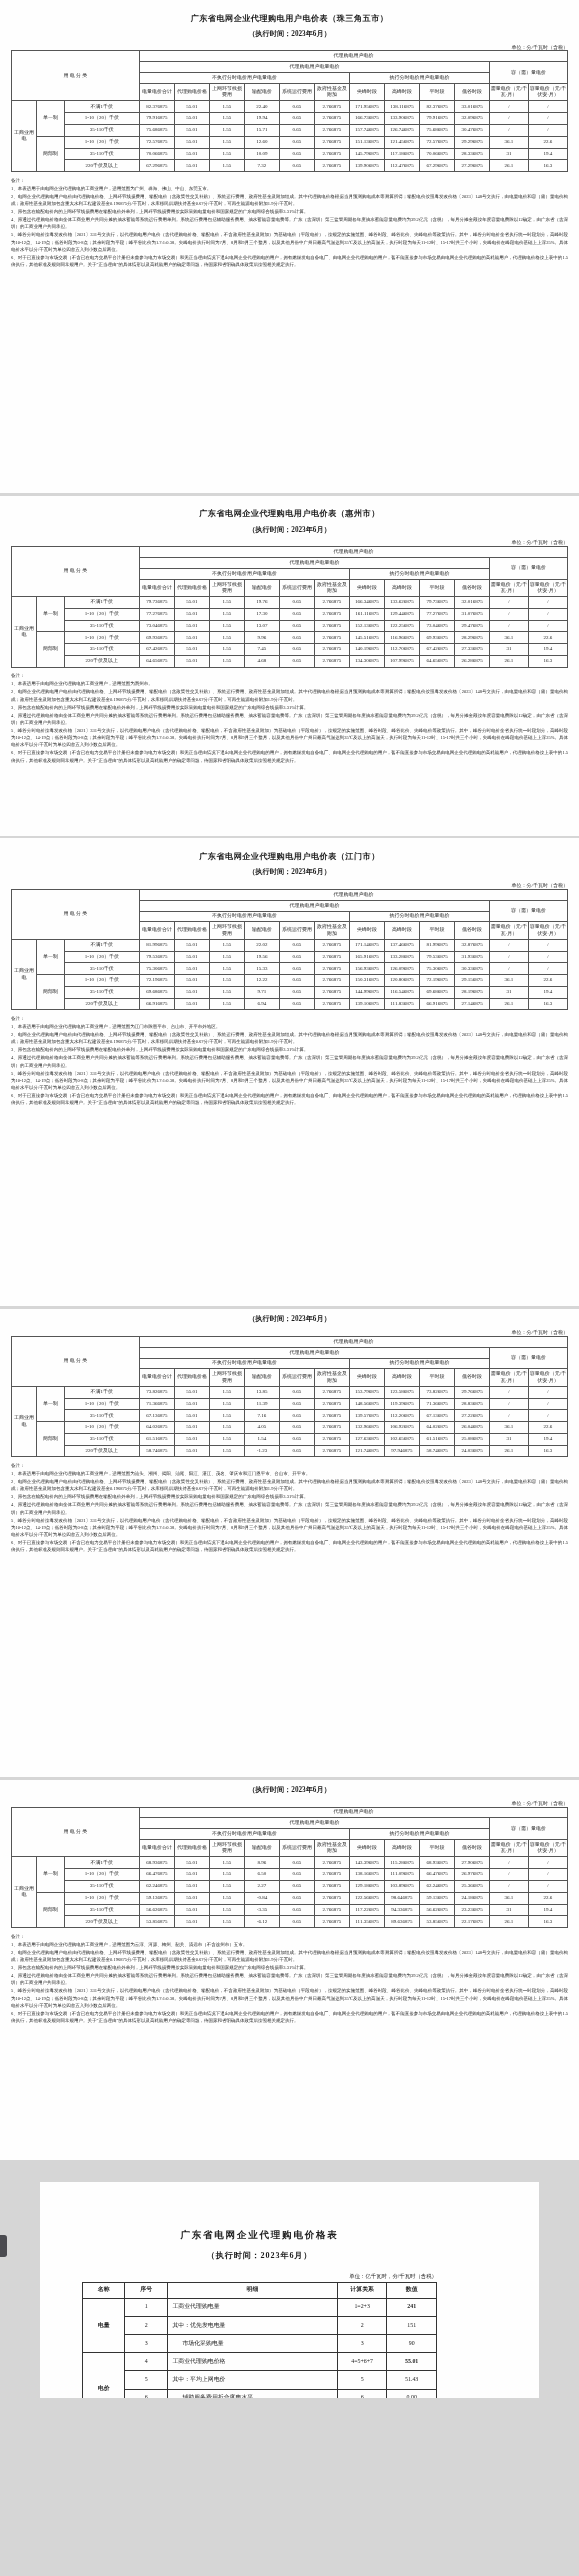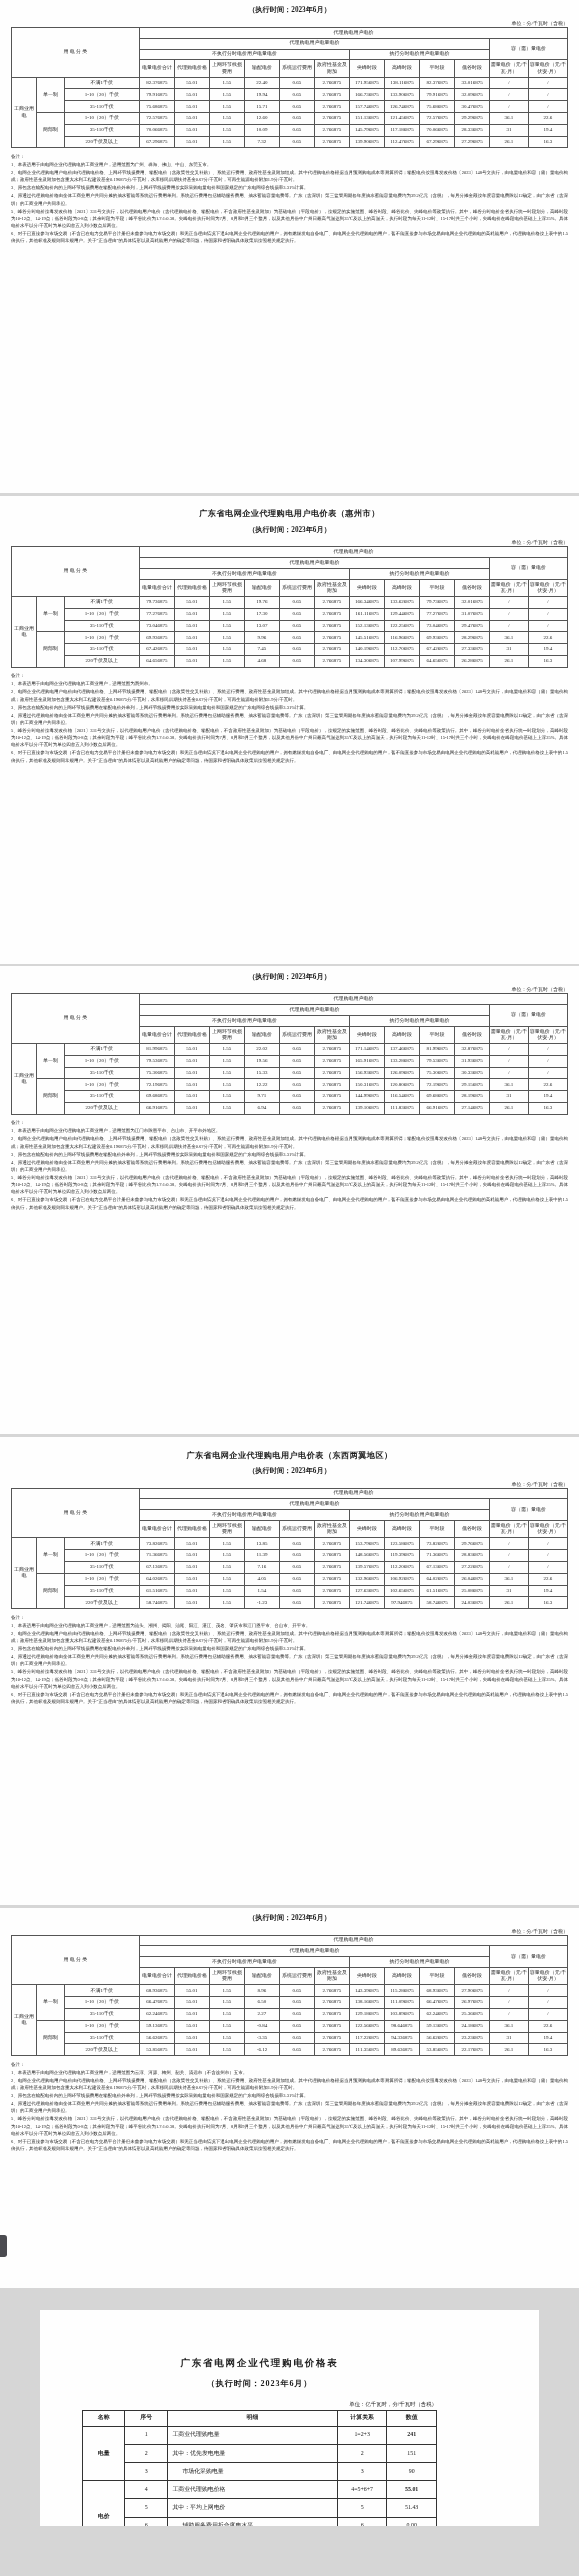--- a/index.html
+++ b/index.html
@@ -128,20 +128,21 @@
     background:#4b4b50;
     border-radius:0 2.7px 2.7px 0;
     z-index:5;
   }
 </style>
 </head>
 <body>
 
 <div id="doc-root">
     <div class="page landscape" style="height: 493px;">
+      <div class="sec-title">广东省电网企业代理购电用户电价表（珠三角五市）</div>
       <div class="sec-exec">（执行时间：2023年6月）</div>
       <div class="unit-line">单位：分/千瓦时（含税）</div>
       <table class="price-table">
         <colgroup>
           <col style="width: 4.5%;">
           <col style="width: 5%;">
           <col style="width: 13.5%;">
           <col style="width: 6.3%;">
           <col style="width: 6.3%;">
           <col style="width: 6.3%;">
@@ -282,21 +283,21 @@
       <div class="notes">
         <span class="notes-label">备注：</span>
         <div class="note-item">1、本表适用于由电网企业代理购电的工商业用户，适用范围为广州、珠海、佛山、中山、东莞五市。</div>
         <div class="note-item">2、电网企业代理购电用户电价由代理购电价格、上网环节线损费用、输配电价（含政策性交叉补贴）、系统运行费用、政府性基金及附加组成。其中代理购电价格根据当月预测购电成本等测算所得；输配电价按照粤发改价格〔2023〕148号文执行，由电量电价和容（需）量电价构成；政府性基金及附加包含重大水利工程建设基金0.196875分/千瓦时，水库移民后期扶持基金0.67分/千瓦时，可再生能源电价附加1.9分/千瓦时。</div>
         <div class="note-item">3、原包含在输配电价内的上网环节线损费用在输配电价外单列，上网环节线损费用按实际采购电量电价和国家规定的广东电网综合线损率3.31%计算。</div>
         <div class="note-item">4、原通过代理购电价格由全体工商业用户共同分摊的抽水蓄能等系统运行费用单列。系统运行费用包括辅助服务费用、抽水蓄能容量电费等。广东（含深圳）第三监管周期各年度抽水蓄能容量电费均为39.2亿元（含税），每月分摊金额按年度容量电费除以12确定，由广东省（含深圳）的工商业用户共同承担。</div>
         <div class="note-item">5、峰谷分时电价按粤发改价格〔2021〕331号文执行，以代理购电用户电价（含代理购电价格、输配电价，不含政府性基金及附加）为基础电价（平段电价），按规定的实施范围、峰谷时段、峰谷比价、尖峰电价等政策执行。其中，峰谷分时电价全省执行统一时段划分，高峰时段为10-12点、14-19点；低谷时段为0-8点；其余时段为平段；峰平谷比价为1.7:1:0.38。尖峰电价执行时间为7月、8月和9月三个整月，以及其他月份中广州日最高气温达到35℃及以上的高温天，执行时段为每天11-12时、15-17时共三个小时，尖峰电价在峰段电价基础上上浮25%。具体电价水平以分/千瓦时为单位四舍五入到小数点后两位。</div>
         <div class="note-item">6、对于已直接参与市场交易（不含已在电力交易平台注册但未曾参与电力市场交易）和无正当理由情况下退出电网企业代理购电的用户，拥有燃煤发电自备电厂、由电网企业代理购电的用户，暂不能直接参与市场交易由电网企业代理购电的高耗能用户，代理购电价格按上表中的1.5倍执行，其他标准及规则同常规用户。关于“正当理由”的具体情形以及高耗能用户的确定等问题，待国家和省明确具体政策后按照相关规定执行。</div>
       </div>
     </div>
-    <div class="page landscape" style="height: 468px;">
+    <div class="page landscape" style="height: 340px;">
       <div class="sec-title">广东省电网企业代理购电用户电价表（惠州市）</div>
       <div class="sec-exec">（执行时间：2023年6月）</div>
       <div class="unit-line">单位：分/千瓦时（含税）</div>
       <table class="price-table">
         <colgroup>
           <col style="width: 4.5%;">
           <col style="width: 5%;">
           <col style="width: 13.5%;">
           <col style="width: 6.3%;">
           <col style="width: 6.3%;">
@@ -439,20 +440,21 @@
         <span class="notes-label">备注：</span>
         <div class="note-item">1、本表适用于由电网企业代理购电的工商业用户，适用范围为惠州市。</div>
         <div class="note-item">2、电网企业代理购电用户电价由代理购电价格、上网环节线损费用、输配电价（含政策性交叉补贴）、系统运行费用、政府性基金及附加组成。其中代理购电价格根据当月预测购电成本等测算所得；输配电价按照粤发改价格〔2023〕148号文执行，由电量电价和容（需）量电价构成；政府性基金及附加包含重大水利工程建设基金0.196875分/千瓦时，水库移民后期扶持基金0.67分/千瓦时，可再生能源电价附加1.9分/千瓦时。</div>
         <div class="note-item">3、原包含在输配电价内的上网环节线损费用在输配电价外单列，上网环节线损费用按实际采购电量电价和国家规定的广东电网综合线损率3.31%计算。</div>
         <div class="note-item">4、原通过代理购电价格由全体工商业用户共同分摊的抽水蓄能等系统运行费用单列。系统运行费用包括辅助服务费用、抽水蓄能容量电费等。广东（含深圳）第三监管周期各年度抽水蓄能容量电费均为39.2亿元（含税），每月分摊金额按年度容量电费除以12确定，由广东省（含深圳）的工商业用户共同承担。</div>
         <div class="note-item">5、峰谷分时电价按粤发改价格〔2021〕331号文执行，以代理购电用户电价（含代理购电价格、输配电价，不含政府性基金及附加）为基础电价（平段电价），按规定的实施范围、峰谷时段、峰谷比价、尖峰电价等政策执行。其中，峰谷分时电价全省执行统一时段划分，高峰时段为10-12点、14-19点；低谷时段为0-8点；其余时段为平段；峰平谷比价为1.7:1:0.38。尖峰电价执行时间为7月、8月和9月三个整月，以及其他月份中广州日最高气温达到35℃及以上的高温天，执行时段为每天11-12时、15-17时共三个小时，尖峰电价在峰段电价基础上上浮25%。具体电价水平以分/千瓦时为单位四舍五入到小数点后两位。</div>
         <div class="note-item">6、对于已直接参与市场交易（不含已在电力交易平台注册但未曾参与电力市场交易）和无正当理由情况下退出电网企业代理购电的用户，拥有燃煤发电自备电厂、由电网企业代理购电的用户，暂不能直接参与市场交易由电网企业代理购电的高耗能用户，代理购电价格按上表中的1.5倍执行，其他标准及规则同常规用户。关于“正当理由”的具体情形以及高耗能用户的确定等问题，待国家和省明确具体政策后按照相关规定执行。</div>
       </div>
     </div>
     <div class="page landscape" style="height: 468px;">
+      <div class="sec-title">广东省电网企业代理购电用户电价表（江门市）</div>
       <div class="sec-exec">（执行时间：2023年6月）</div>
       <div class="unit-line">单位：分/千瓦时（含税）</div>
       <table class="price-table">
         <colgroup>
           <col style="width: 4.5%;">
           <col style="width: 5%;">
           <col style="width: 13.5%;">
           <col style="width: 6.3%;">
           <col style="width: 6.3%;">
           <col style="width: 6.3%;">
@@ -594,21 +596,20 @@
         <span class="notes-label">备注：</span>
         <div class="note-item">1、本表适用于由电网企业代理购电的工商业用户，适用范围为江门市除恩平市、台山市、开平市外地区。</div>
         <div class="note-item">2、电网企业代理购电用户电价由代理购电价格、上网环节线损费用、输配电价（含政策性交叉补贴）、系统运行费用、政府性基金及附加组成。其中代理购电价格根据当月预测购电成本等测算所得；输配电价按照粤发改价格〔2023〕148号文执行，由电量电价和容（需）量电价构成；政府性基金及附加包含重大水利工程建设基金0.196875分/千瓦时，水库移民后期扶持基金0.67分/千瓦时，可再生能源电价附加1.9分/千瓦时。</div>
         <div class="note-item">3、原包含在输配电价内的上网环节线损费用在输配电价外单列，上网环节线损费用按实际采购电量电价和国家规定的广东电网综合线损率3.31%计算。</div>
         <div class="note-item">4、原通过代理购电价格由全体工商业用户共同分摊的抽水蓄能等系统运行费用单列。系统运行费用包括辅助服务费用、抽水蓄能容量电费等。广东（含深圳）第三监管周期各年度抽水蓄能容量电费均为39.2亿元（含税），每月分摊金额按年度容量电费除以12确定，由广东省（含深圳）的工商业用户共同承担。</div>
         <div class="note-item">5、峰谷分时电价按粤发改价格〔2021〕331号文执行，以代理购电用户电价（含代理购电价格、输配电价，不含政府性基金及附加）为基础电价（平段电价），按规定的实施范围、峰谷时段、峰谷比价、尖峰电价等政策执行。其中，峰谷分时电价全省执行统一时段划分，高峰时段为10-12点、14-19点；低谷时段为0-8点；其余时段为平段；峰平谷比价为1.7:1:0.38。尖峰电价执行时间为7月、8月和9月三个整月，以及其他月份中广州日最高气温达到35℃及以上的高温天，执行时段为每天11-12时、15-17时共三个小时，尖峰电价在峰段电价基础上上浮25%。具体电价水平以分/千瓦时为单位四舍五入到小数点后两位。</div>
         <div class="note-item">6、对于已直接参与市场交易（不含已在电力交易平台注册但未曾参与电力市场交易）和无正当理由情况下退出电网企业代理购电的用户，拥有燃煤发电自备电厂、由电网企业代理购电的用户，暂不能直接参与市场交易由电网企业代理购电的高耗能用户，代理购电价格按上表中的1.5倍执行，其他标准及规则同常规用户。关于“正当理由”的具体情形以及高耗能用户的确定等问题，待国家和省明确具体政策后按照相关规定执行。</div>
       </div>
     </div>
     <div class="page landscape" style="height: 468px;">
-      <div class="sec-title">广东省电网企业代理购电用户电价表（东西两翼地区）</div>
       <div class="sec-exec">（执行时间：2023年6月）</div>
       <div class="unit-line">单位：分/千瓦时（含税）</div>
       <table class="price-table">
         <colgroup>
           <col style="width: 4.5%;">
           <col style="width: 5%;">
           <col style="width: 13.5%;">
           <col style="width: 6.3%;">
           <col style="width: 6.3%;">
           <col style="width: 6.3%;">

